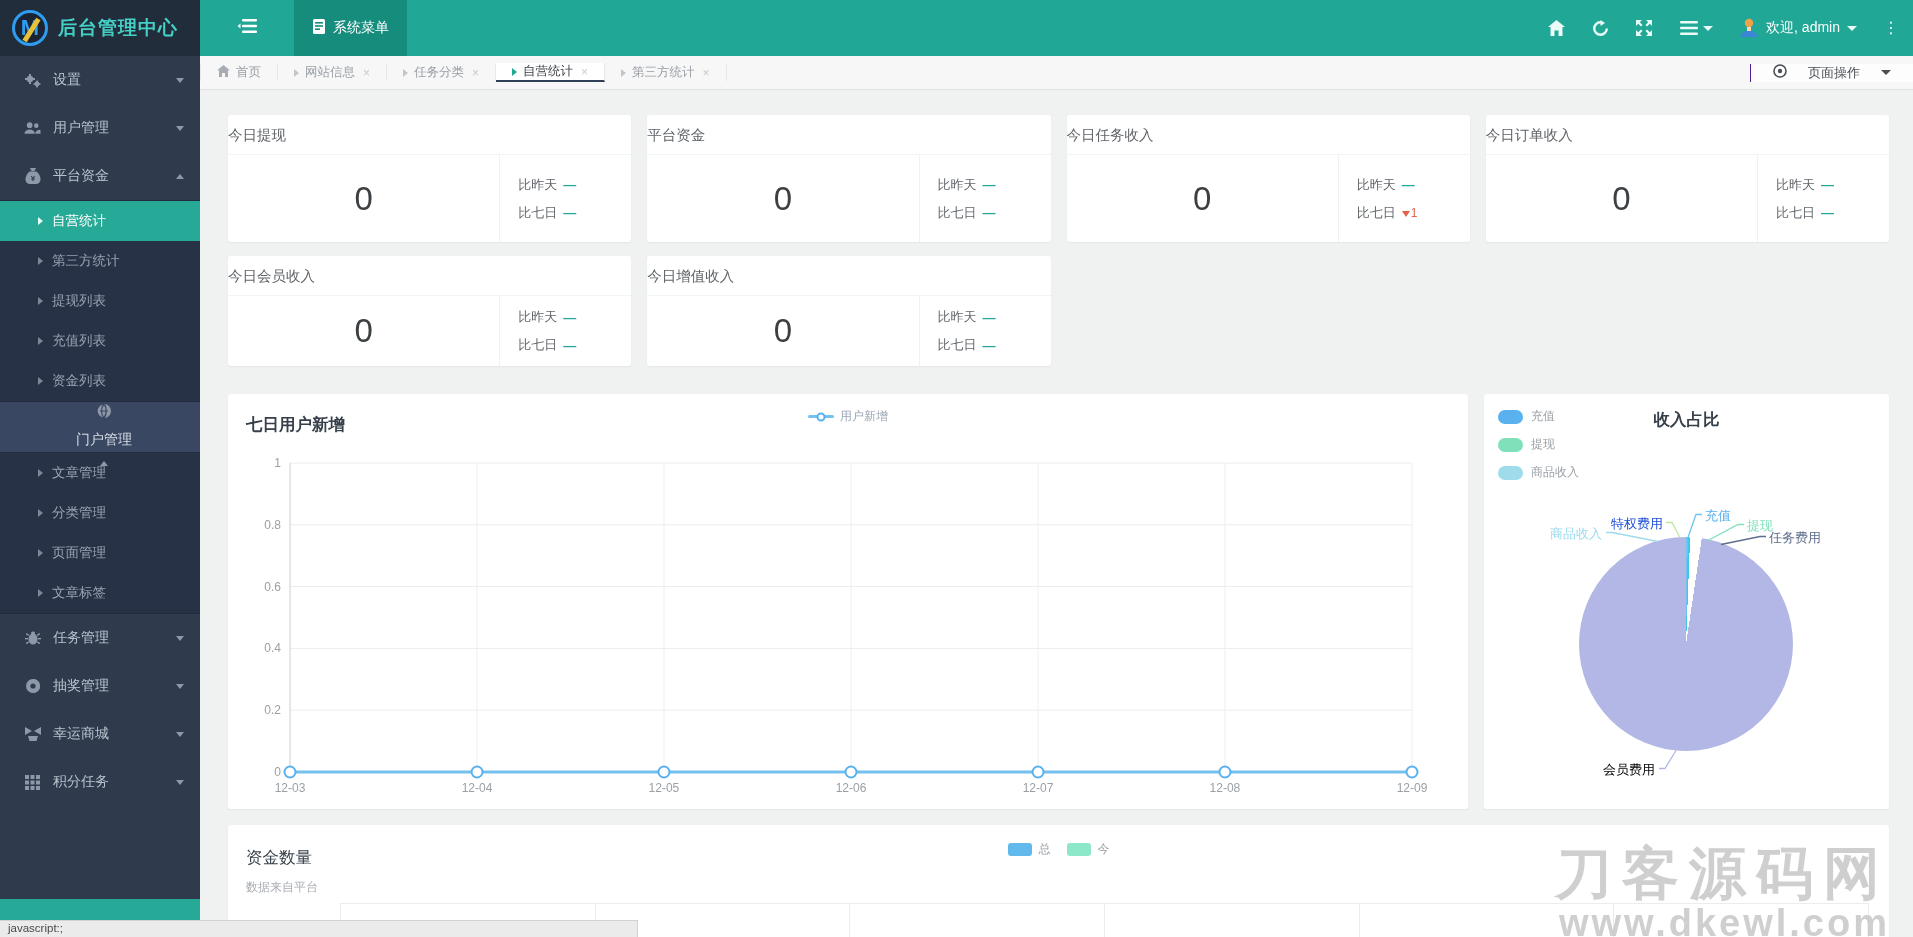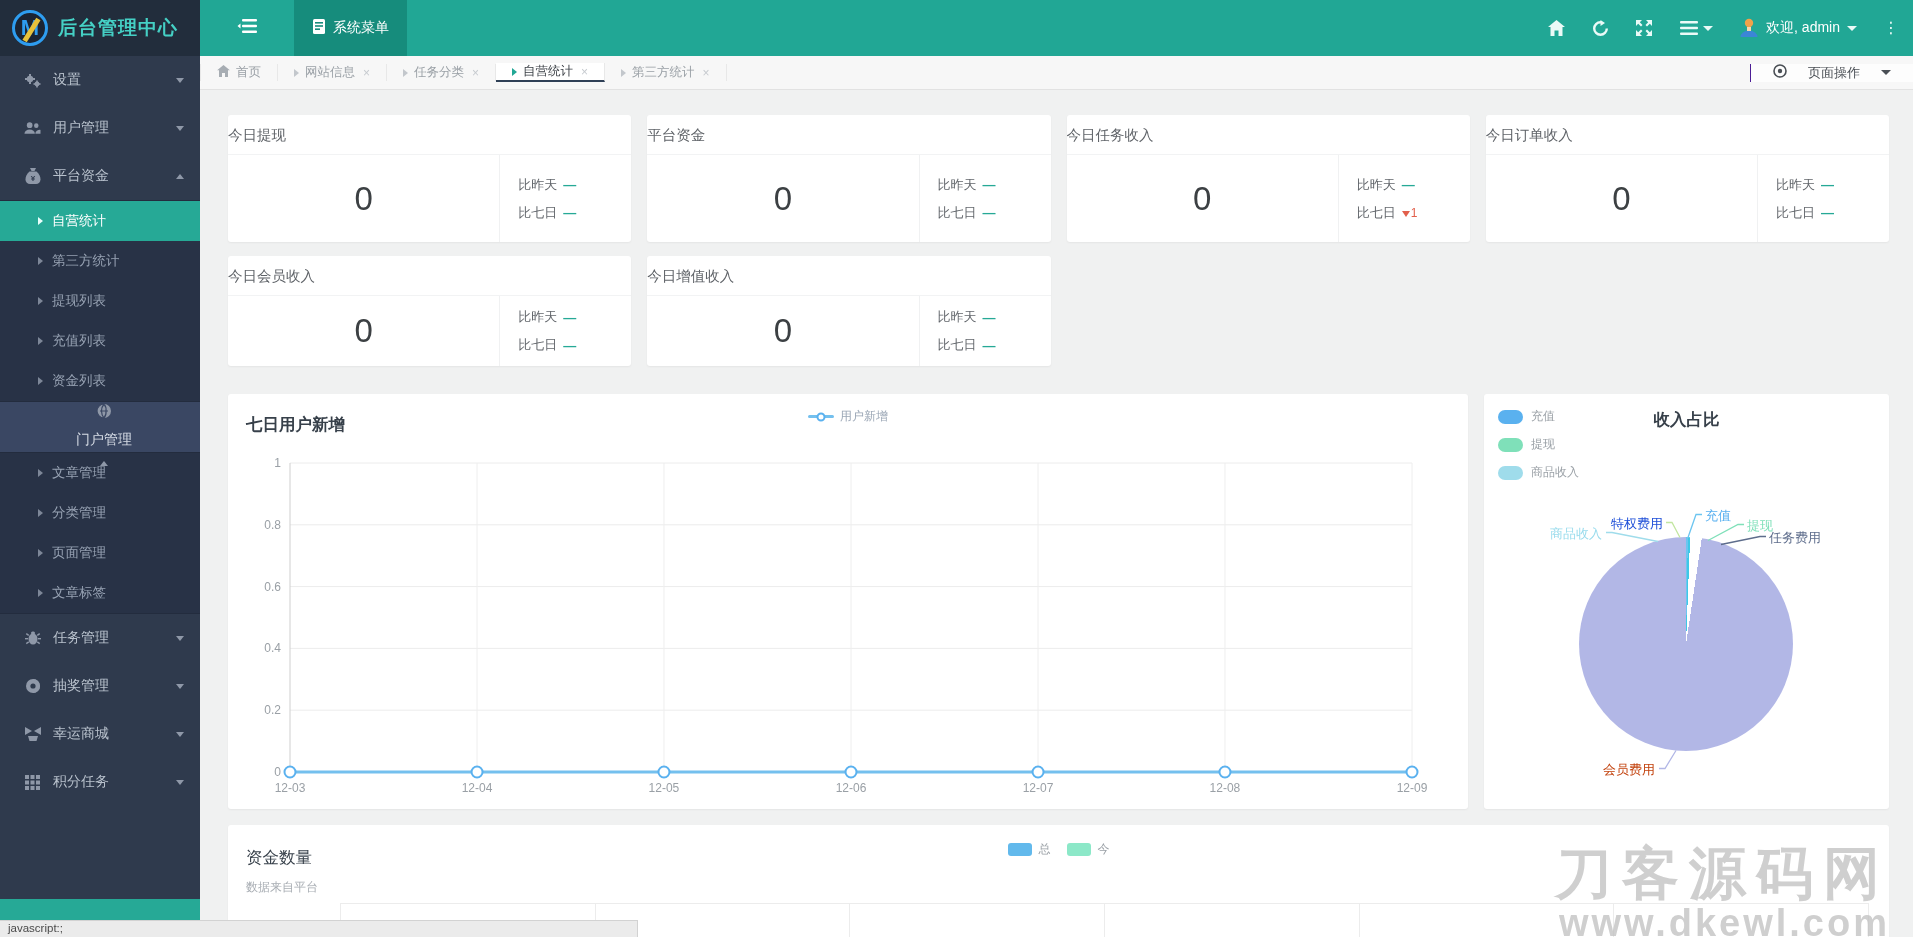--- a/index.html
+++ b/index.html
@@ -582,21 +582,21 @@
         <polyline points="196,143 188,128 182,128" fill="none" stroke="#c2e6a0" stroke-width="1.3"></polyline>
         <polyline points="174,147 128,138 122,138" fill="none" stroke="#9fdceb" stroke-width="1.3"></polyline>
         <polyline points="192,356 181,374 175,374" fill="none" stroke="#b2b7e6" stroke-width="1.3"></polyline>
       </svg>
 
       <div class="pie-label" style="left:221px; top:113px; color:#58b0f0;">充值</div>
       <div class="pie-label" style="left:263px; top:123px; color:#7fe0b9;">提现</div>
       <div class="pie-label" style="left:285px; top:135px; color:#5e6d8c;">任务费用</div>
       <div class="pie-label" style="right:226px; top:121px; color:#1d4ed8;">特权费用</div>
       <div class="pie-label" style="right:287px; top:131px; color:#9adced;">商品收入</div>
-      <div class="pie-label" style="right:234px; top:367px; color:#c2410c;">会员费用</div>
+      <div class="pie-label" style="right:234px; top:367px; color:#000000;">会员费用</div>
     </div>
   </div>
 
   <div class="funds-panel">
     <div class="funds-title">资金数量</div>
     <div class="funds-sub">数据来自平台</div>
     <div class="funds-legend">
       <div class="fl-item">
         <span class="fl-swatch" style="background:#62b9ec"></span>
         <span>总</span>

